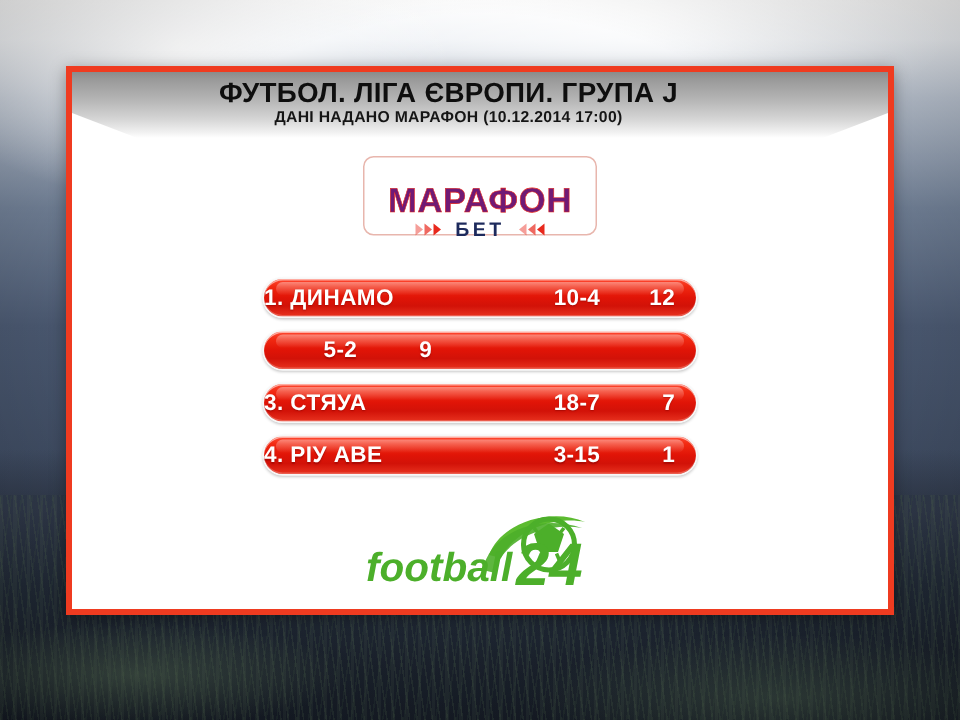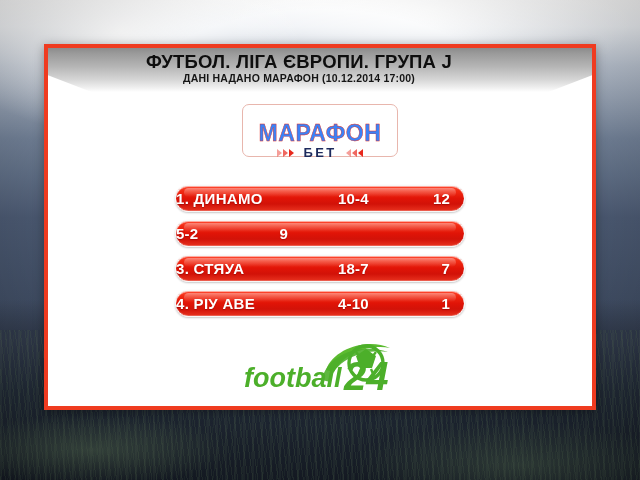--- a/index.html
+++ b/index.html
@@ -73,21 +73,21 @@
   .marathon{
     position:absolute;left:50%;top:56px;transform:translateX(-50%);
     width:156px;height:53px;
     background:#ffffff;
     border:1.5px solid #e8b6ad;
     border-radius:7px;
     box-sizing:border-box;
     display:flex;flex-direction:column;align-items:center;justify-content:center;
   }
   .m-word{
-    font-size:23px;font-weight:bold;color:#3b82f6;letter-spacing:.5px;
+    font-size:23px;font-weight:bold;color:#701a75;letter-spacing:.5px;
     line-height:24px;
     margin-top:20px;
     -webkit-text-stroke:.4px #e8281c;
   }
   .m-row{display:flex;align-items:center;gap:9px;margin-top:1px;}
   .m-bet{font-size:13px;font-weight:bold;color:#1d2a5c;letter-spacing:2.4px;line-height:14px;}
   .chev{display:flex;align-items:center;gap:1px;}
   .chev span{
     display:block;width:0;height:0;
     border-top:4px solid transparent;border-bottom:4px solid transparent;
@@ -120,21 +120,21 @@
     pointer-events:none;
   }
   .p-name{
     position:relative;z-index:2;
     flex:1;
     font-size:15px;font-weight:bold;color:#ffffff;letter-spacing:.3px;
     white-space:nowrap;text-shadow:0 1px 1px rgba(120,0,0,.45);
   }
   .p-goals{
     position:relative;z-index:2;
-    width:62px;text-align:left;
+    width:62px;text-align:right;
     font-size:15px;font-weight:bold;color:#ffffff;letter-spacing:.2px;
     text-shadow:0 1px 1px rgba(120,0,0,.45);
   }
   .p-pts{
     position:relative;z-index:2;
     width:50px;text-align:right;padding-right:14px;
     font-size:15px;font-weight:bold;color:#ffffff;letter-spacing:.2px;
     text-shadow:0 1px 1px rgba(120,0,0,.45);
   }
 
@@ -197,21 +197,21 @@
         </div>
 
         <div class="pill">
           <span class="p-name">3. СТЯУА</span>
           <span class="p-goals">18-7</span>
           <span class="p-pts">7</span>
         </div>
 
         <div class="pill">
           <span class="p-name">4. РІУ АВЕ</span>
-          <span class="p-goals">4-10</span>
+          <span class="p-goals">3-15</span>
           <span class="p-pts">1</span>
         </div>
 
       </div>
 
       <div class="f24">
         <svg width="180" height="62" viewBox="0 0 180 62">
 
           <path d="M96 34 C104 12, 138 2, 160 12 C142 8, 114 16, 104 36 Z" fill="#5cbb30"></path>
           <path d="M92 44 C96 20, 128 6, 158 16 C134 12, 104 24, 100 46 Z" fill="#4caf2a" opacity=".9"></path>

